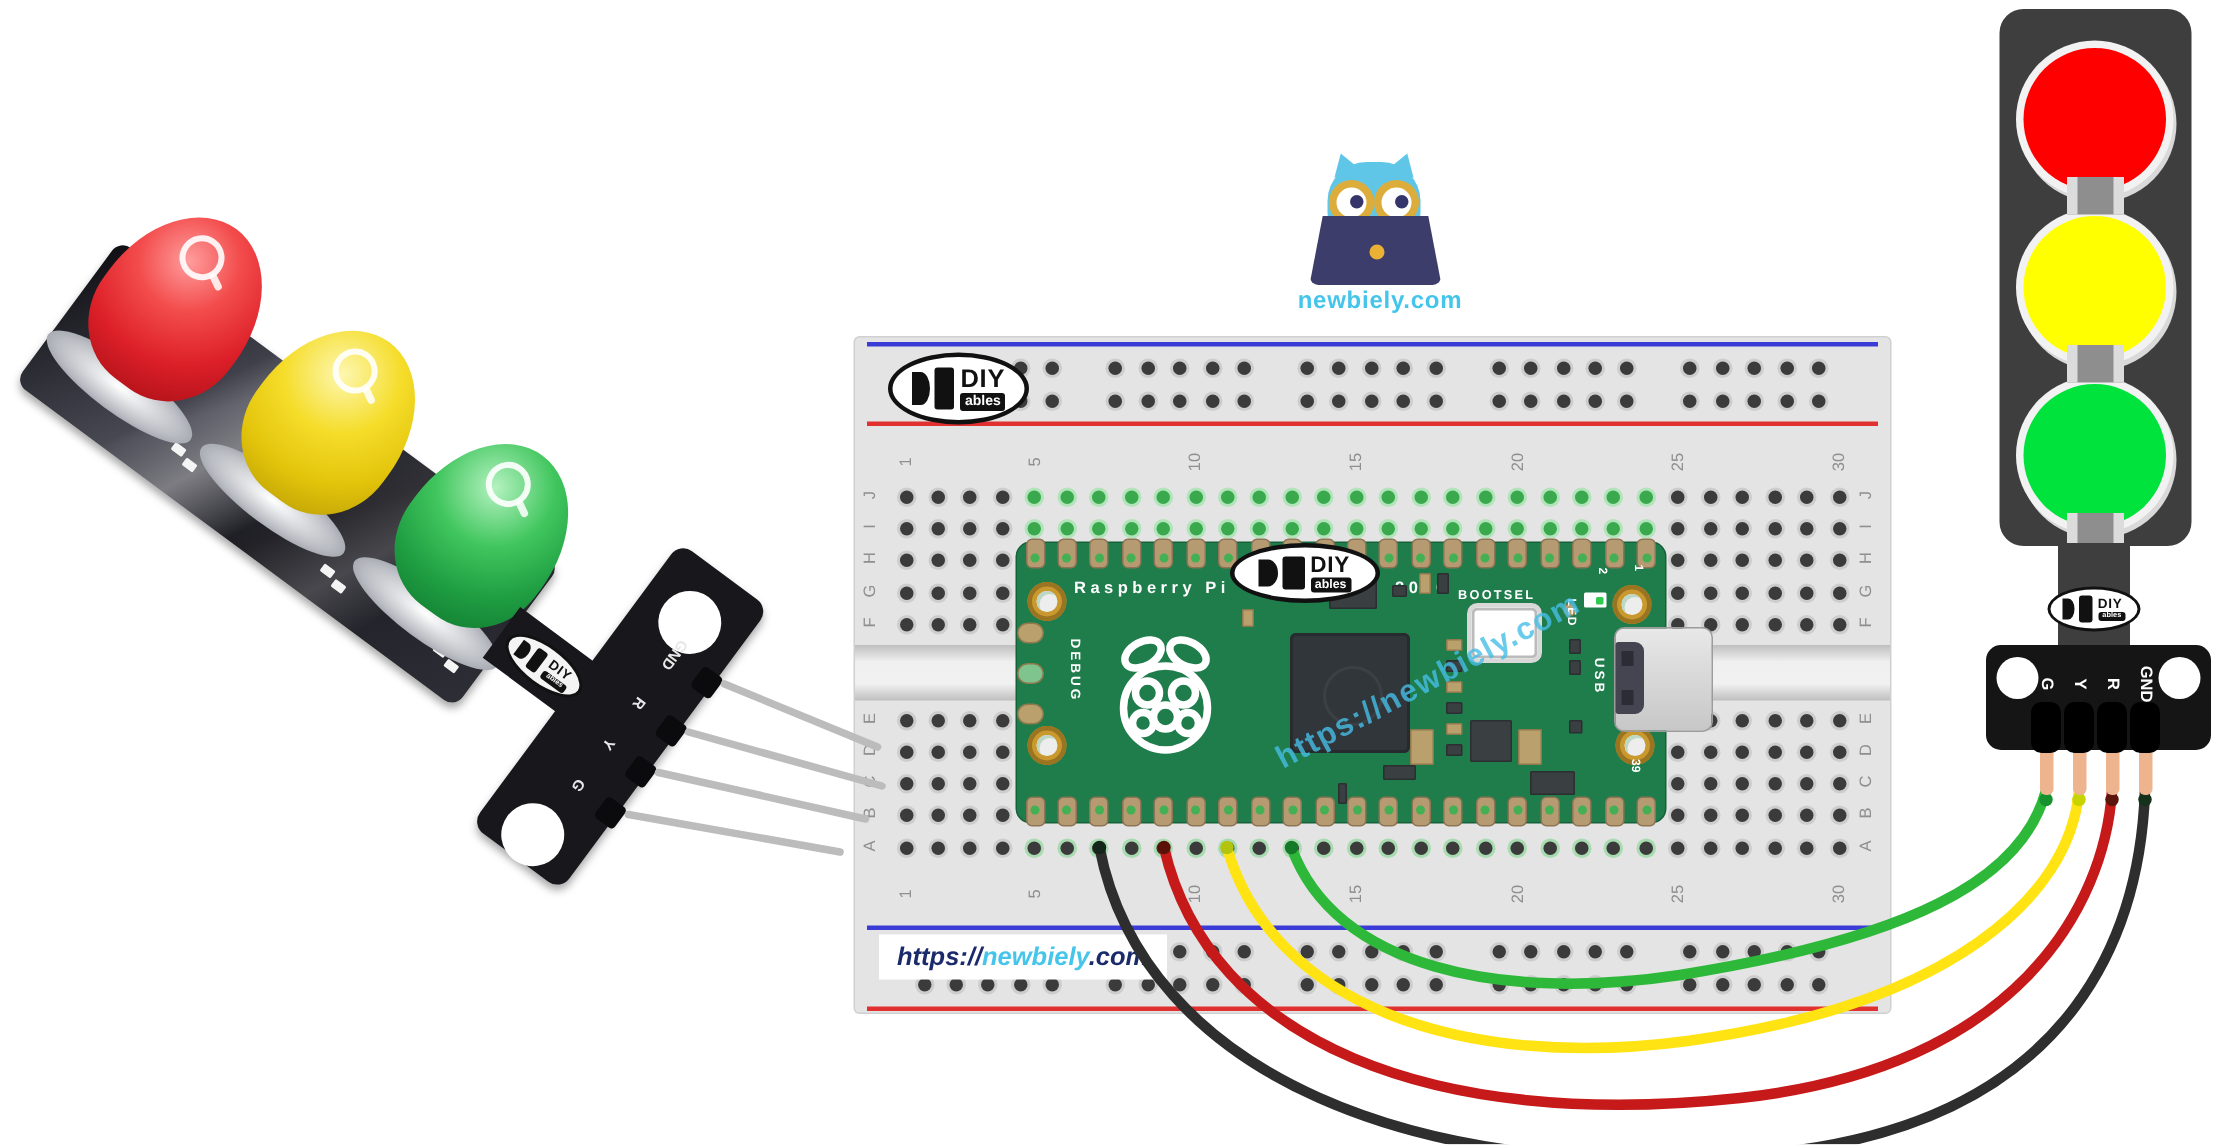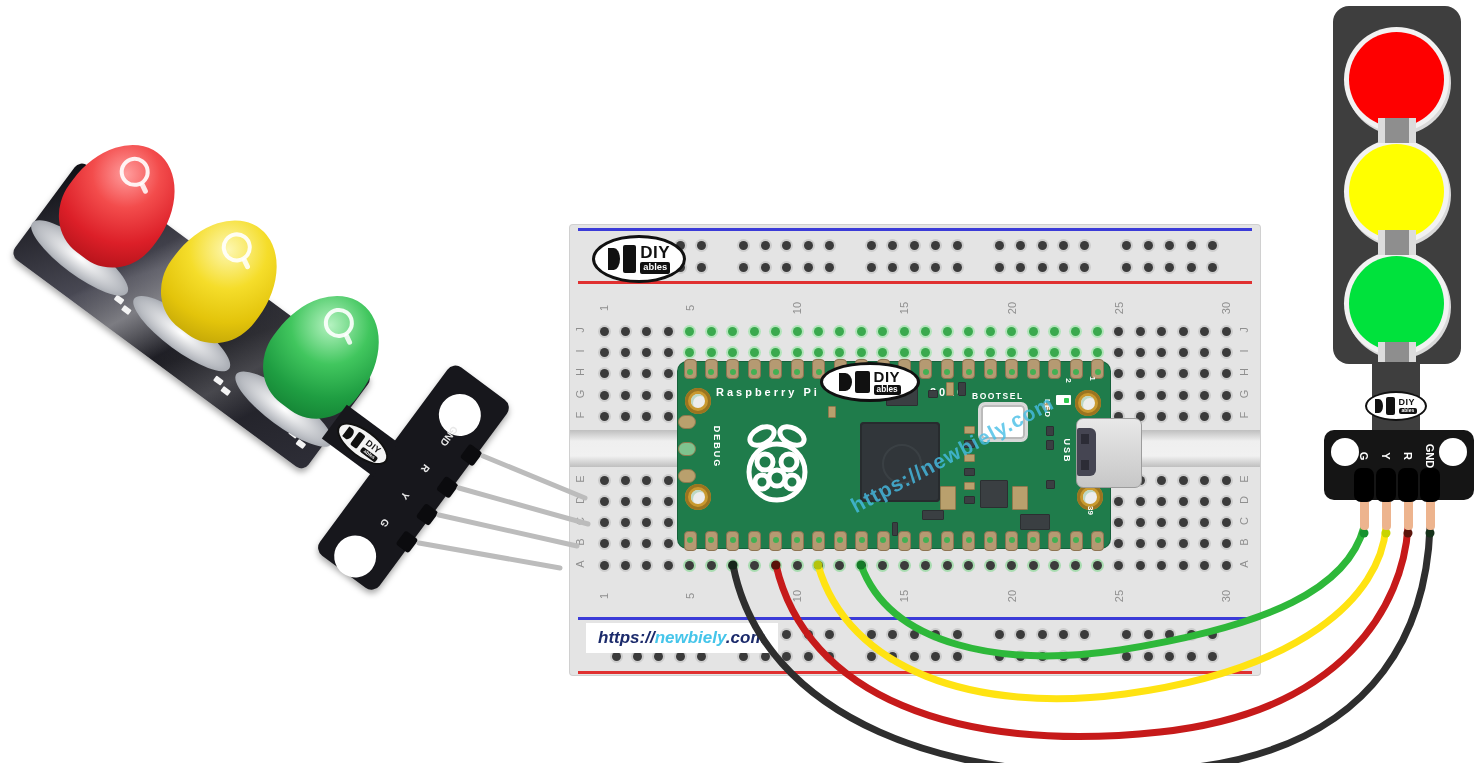--- a/index.html
+++ b/index.html
@@ -99,20 +99,39 @@
   .pm-pinlabel{position:absolute;left:44px;width:34px;text-align:center;font-size:10px;font-weight:bold;color:#e8e8e8;transform:rotate(90deg);white-space:nowrap;}
   .pm-housing{position:absolute;left:62px;width:16px;height:17px;background:#0b0b0e;border-radius:3px;}
 
   .wires-svg{left:0;top:0;width:1479px;height:763px;pointer-events:none;}
 </style>
 </head>
 <body>
 
 <div id="canvas">
 
+  <div class="abs sitelogo">
+    <div>
+      <div class="owl-head">
+        <div class="owl-ear l"></div>
+          <div class="owl-ear r"></div>
+        <div class="owl-glass l">
+            <div class="owl-pupil"></div>
+          </div>
+        <div class="owl-glass r">
+            <div class="owl-pupil"></div>
+          </div>
+        <div class="owl-beak"></div>
+      </div>
+      <div class="owl-laptop">
+          <div class="owl-dot"></div>
+        </div>
+    </div>
+    <div class="sitename">newbiely.com</div>
+  </div>
 
   <div class="abs photo-wrap">
     <div class="pm-bar"></div>
     <div class="pm-hole" style="left:436px;top:-42px;"></div>
     <div class="pm-hole" style="left:436px;top:134px;"></div>
     <div id="pm-labels">
         <div class="abs pm-housing" style="left: 482px; top: -4px;"></div>
         <div class="abs pm-pinlabel" style="left: 444px; top: -3px;">GND</div>
         <div class="abs pm-housing" style="left: 482px; top: 36px;"></div>
         <div class="abs pm-pinlabel" style="left: 444px; top: 37px;">R</div>

